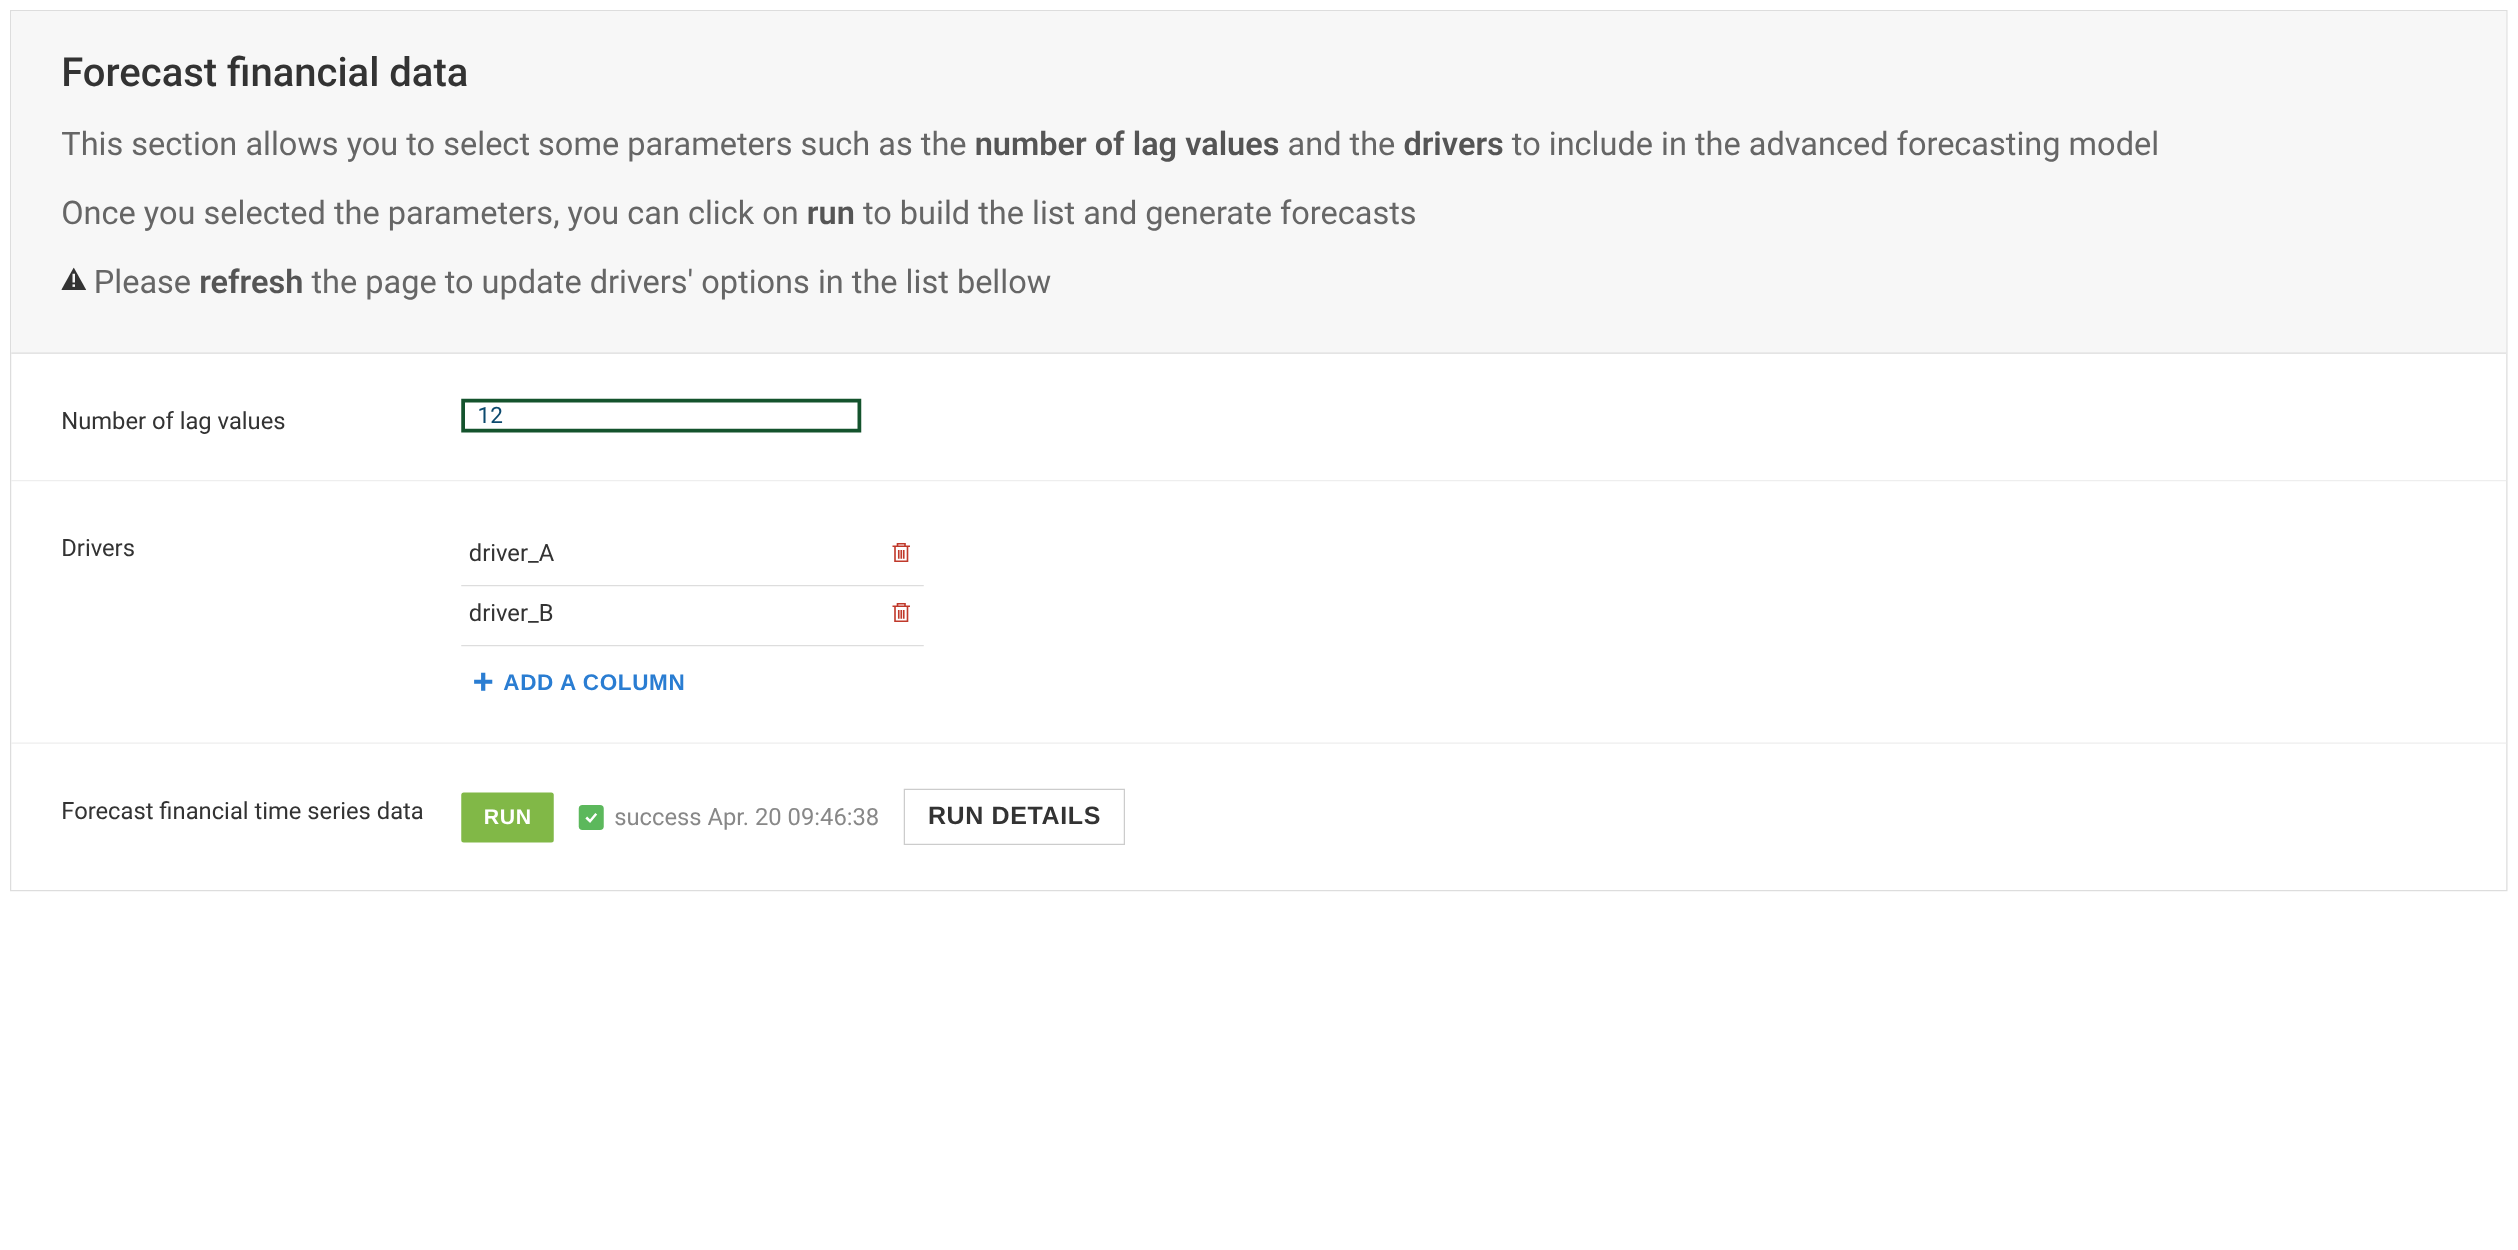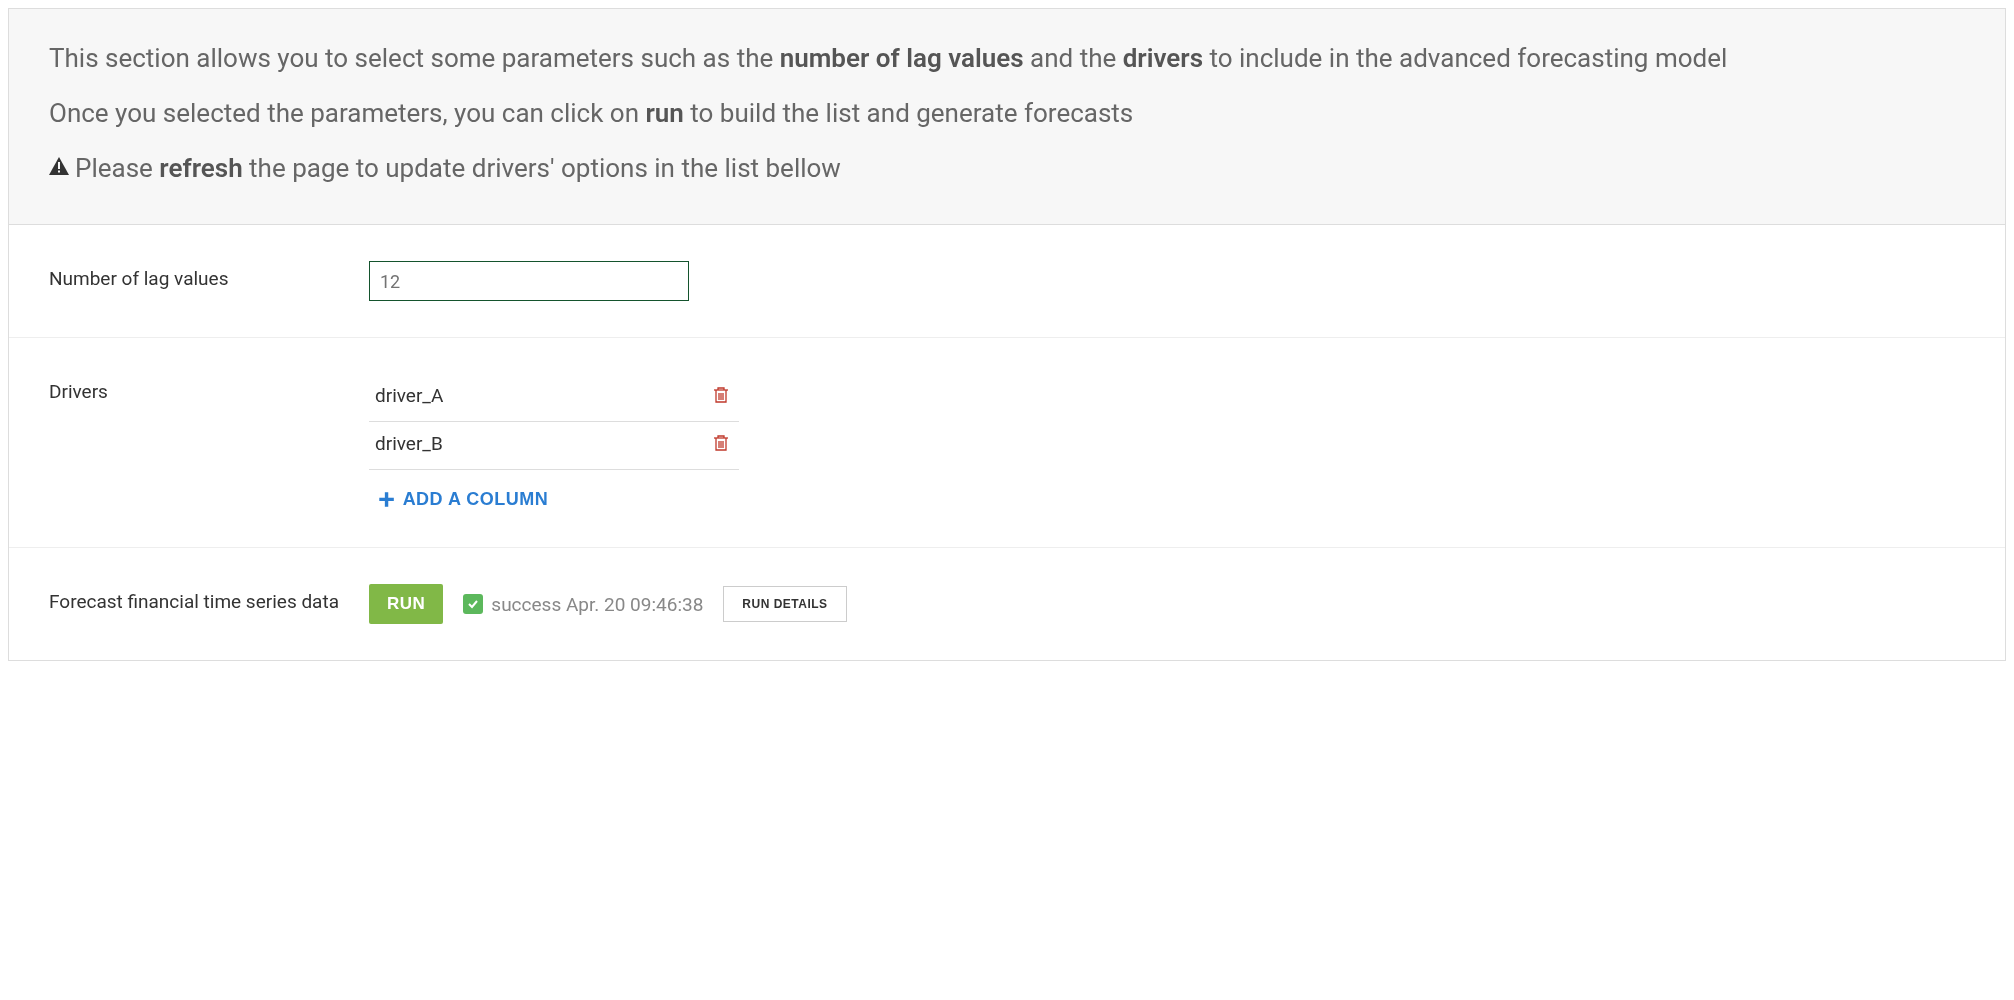--- a/index.html
+++ b/index.html
@@ -65,25 +65,25 @@
       flex-shrink: 0;
       font-size: 19px;
       color: #333;
       padding-top: 6px;
     }
     .row-content {
       flex: 1;
     }
     .text-input {
       width: 320px;
-      height: 40px;
-      border: 1px solid #14532d;
+      height: 27px;
+      border: 3px solid #14532d;
       padding: 0 10px;
       font-size: 18px;
-      color: #737373;
+      color: #0c4a6e;
       font-family: inherit;
     }
     .driver-row {
       display: flex;
       align-items: flex-start;
       width: 370px;
       border-bottom: 1px solid #ddd;
       padding: 10px 6px 12px 6px;
     }
     .driver-name {
@@ -146,21 +146,21 @@
       border-radius: 3px;
       display: flex;
       align-items: center;
       justify-content: center;
       color: #fff;
     }
     .run-details-btn {
       background: #fff;
       border: 1px solid #ccc;
       padding: 10px 18px;
-      font-size: 12px;
+      font-size: 20px;
       font-weight: 600;
       letter-spacing: 0.5px;
       cursor: pointer;
       color: #333;
     }
     .link-row {
       display: inline-flex;
       align-items: center;
       gap: 10px;
       color: #2a7dd2;
@@ -172,20 +172,21 @@
       color: #2a7dd2;
       display: inline-flex;
     }
   </style>
 </head>
 <body>
 
 <div class="card">
 
   <div class="card-header">
+    <h1 class="card-title">Forecast financial data</h1>
 
     <p class="card-desc">
       <span>This section allows you to select some parameters such as the </span><b>number of lag values</b><span> and the </span><b>drivers</b><span> to include in the advanced forecasting model</span>
     </p>
 
     <p class="card-desc">
       <span>Once you selected the parameters, you can click on </span><b>run</b><span> to build the list and generate forecasts</span>
     </p>
 
     <p class="card-desc warn-row">

